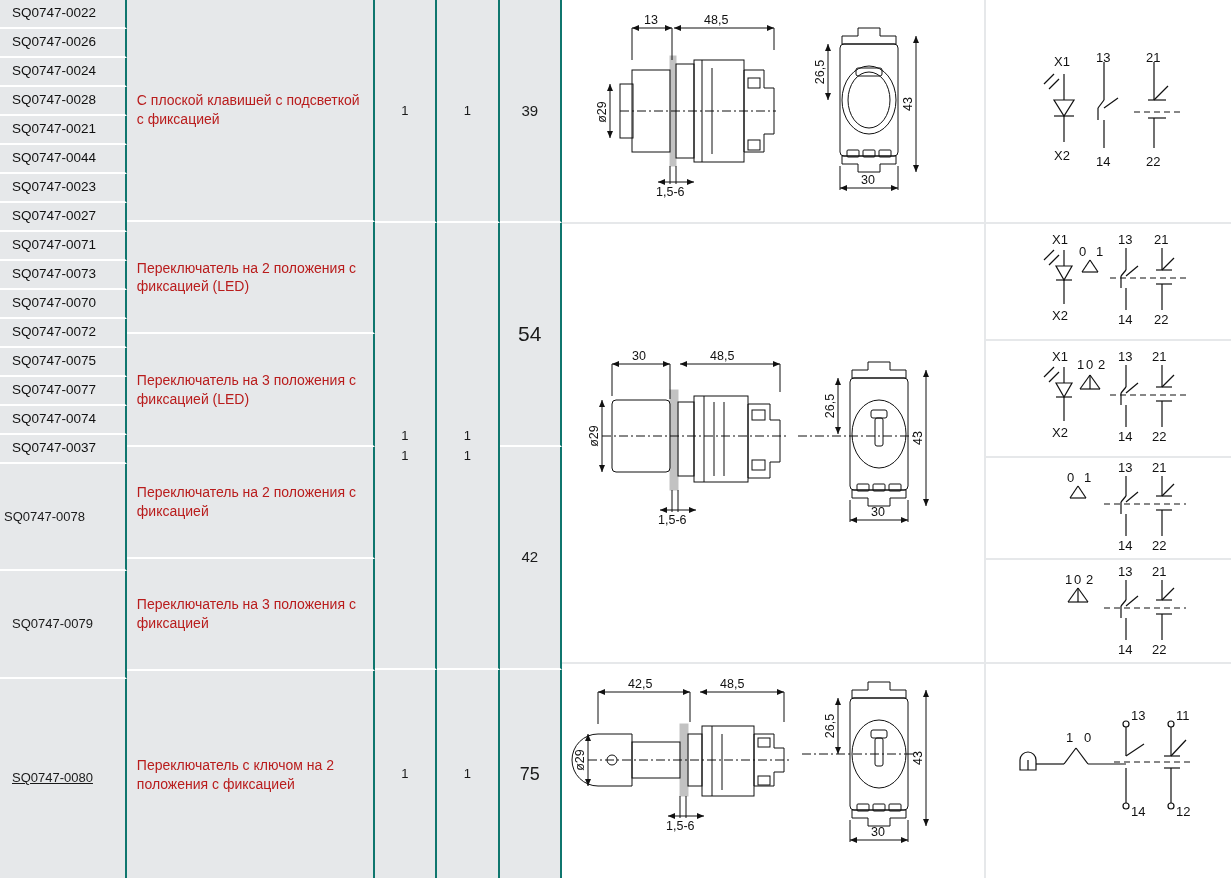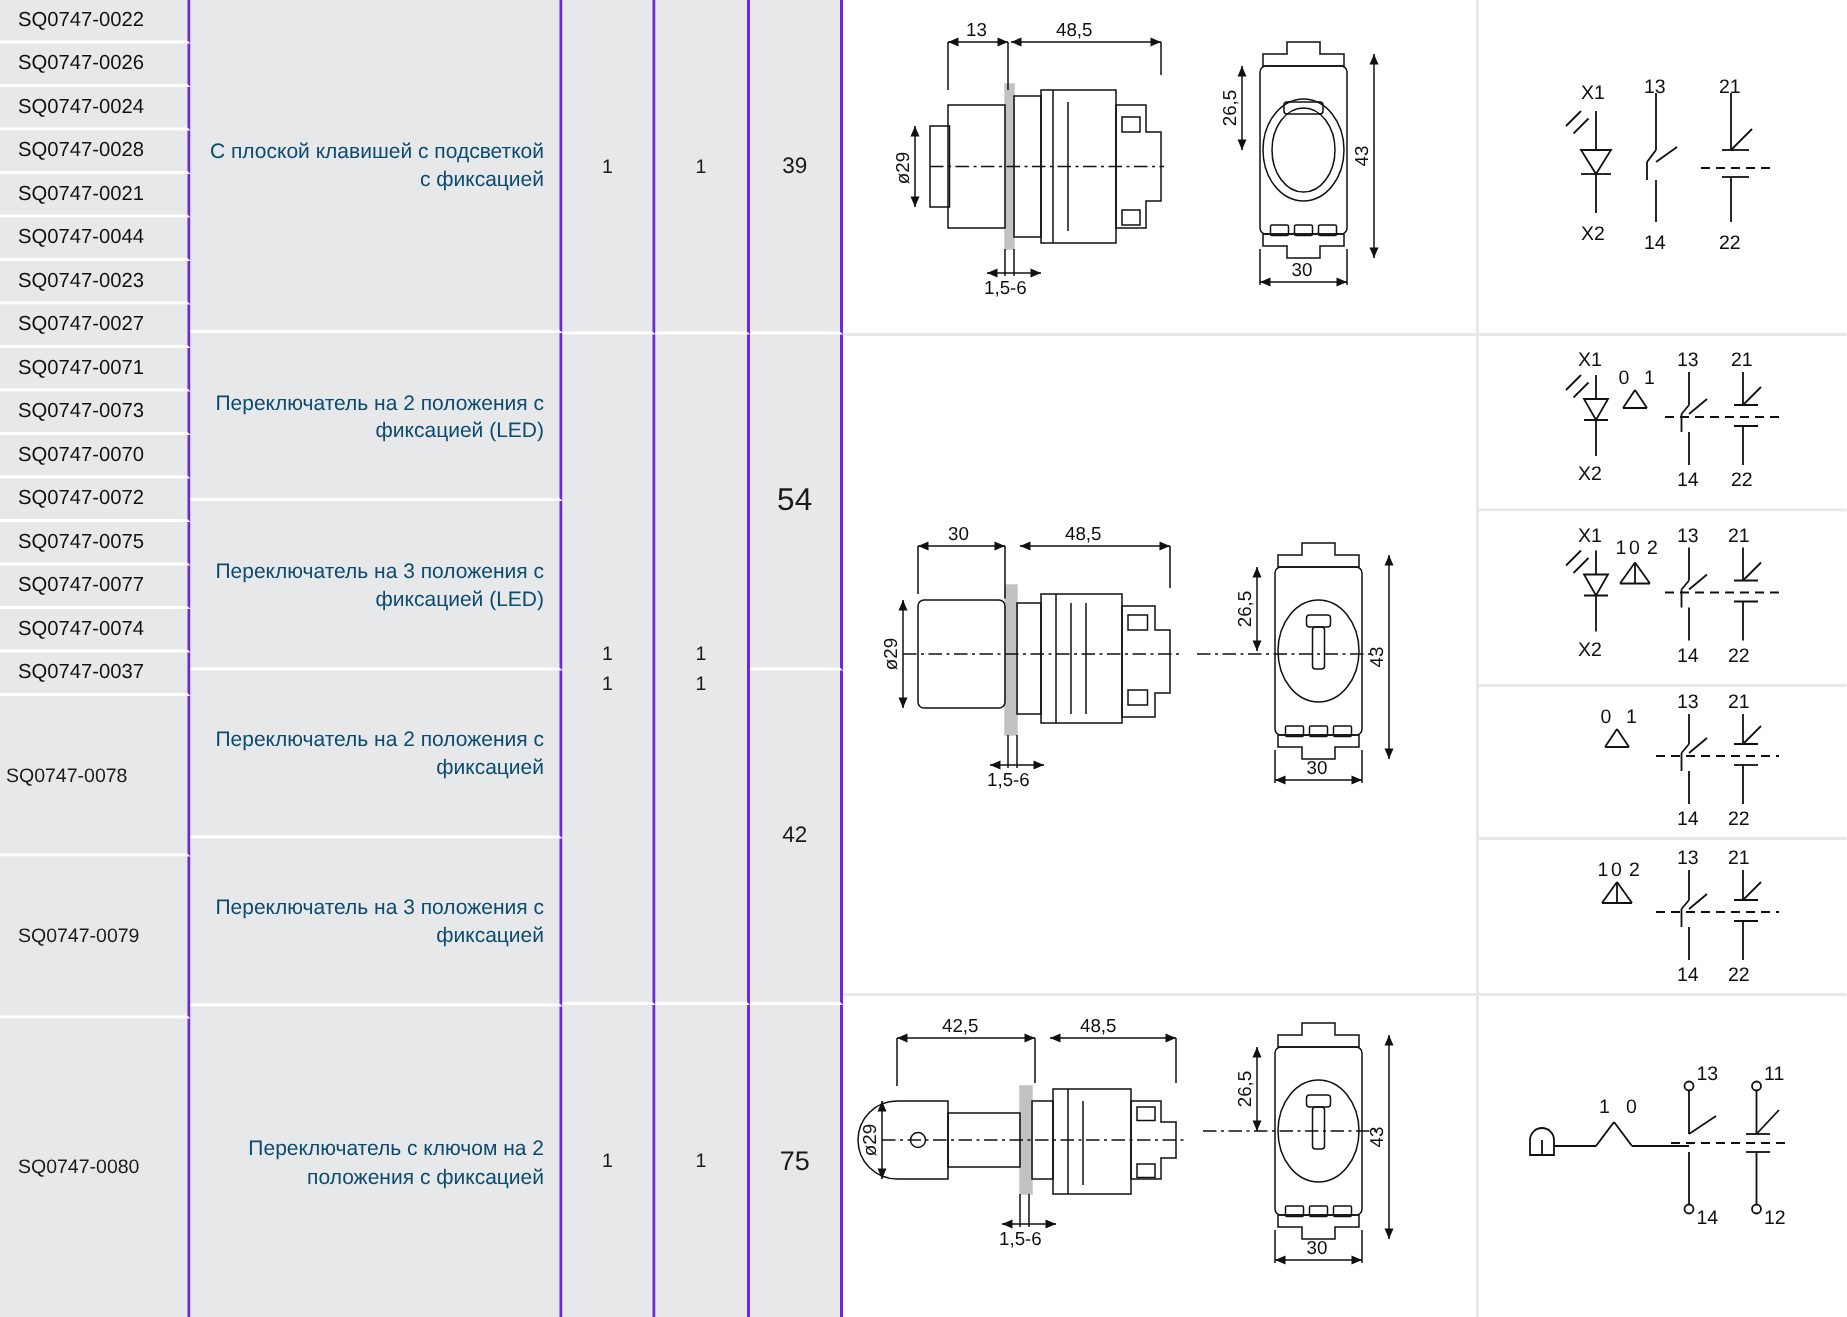--- a/index.html
+++ b/index.html
@@ -16,26 +16,26 @@
     width:1231px;height:878px;
     display:flex;
     flex-direction:row;
     background:#ffffff;
   }
 
   
   .cell{
     background:#e6e8ea;
     border-bottom:2px solid #ffffff;
-    border-right:2px solid #6d28d9;
+    border-right:2px solid #0f766e;
     box-sizing:border-box;
     display:flex;
     align-items:center;
     justify-content:center;
-    text-align:right;
+    text-align:left;
     line-height:1.35;
   }
 
   
   .col-codes{
     width:130px;
     display:flex;
     flex-direction:column;
   }
   .code-cell{
@@ -52,21 +52,21 @@
 
   
   .col-desc{
     width:254px;
     display:flex;
     flex-direction:column;
   }
   .desc-cell{
     padding:19px 10px;
     font-size:14px;
-    color:#0c4a6e;
+    color:#b91c1c;
   }
   .d1{height:232px;}
   .d2{height:116px;}
   .d3{height:116px;}
   .d4{height:116px;}
   .d5{height:116px;}
   .d6{height:216px;}
 
   
   .col-no{width:64px;display:flex;flex-direction:column;}
@@ -146,21 +146,21 @@
     <div class="cell code-cell">SQ0747-0070</div>
     <div class="cell code-cell">SQ0747-0072</div>
 
     <div class="cell code-cell">SQ0747-0075</div>
     <div class="cell code-cell">SQ0747-0077</div>
     <div class="cell code-cell">SQ0747-0074</div>
     <div class="cell code-cell">SQ0747-0037</div>
 
     <div class="cell code-block-78" style="justify-content:flex-start;padding-left:4px;">SQ0747-0078</div>
     <div class="cell code-block-79" style="justify-content:flex-start;padding-left:12px;">SQ0747-0079</div>
-    <div class="cell code-block-80" style="justify-content:flex-start;padding-left:12px;border-bottom:none;">SQ0747-0080</div>
+    <div class="cell code-block-80" style="justify-content:flex-start;padding-left:12px;border-bottom:none;text-decoration:underline;">SQ0747-0080</div>
   </div>
 
   <div class="col-desc">
     <div class="cell desc-cell d1">С плоской клавишей с подсветкой с фиксацией</div>
     <div class="cell desc-cell d2">Переключатель на 2 положения с фиксацией (LED)</div>
     <div class="cell desc-cell d3">Переключатель на 3 положения с фиксацией (LED)</div>
     <div class="cell desc-cell d4">Переключатель на 2 положения с фиксацией</div>
     <div class="cell desc-cell d5">Переключатель на 3 положения с фиксацией</div>
     <div class="cell desc-cell d6" style="border-bottom:none;">Переключатель с ключом на 2 положения с фиксацией</div>
   </div>

